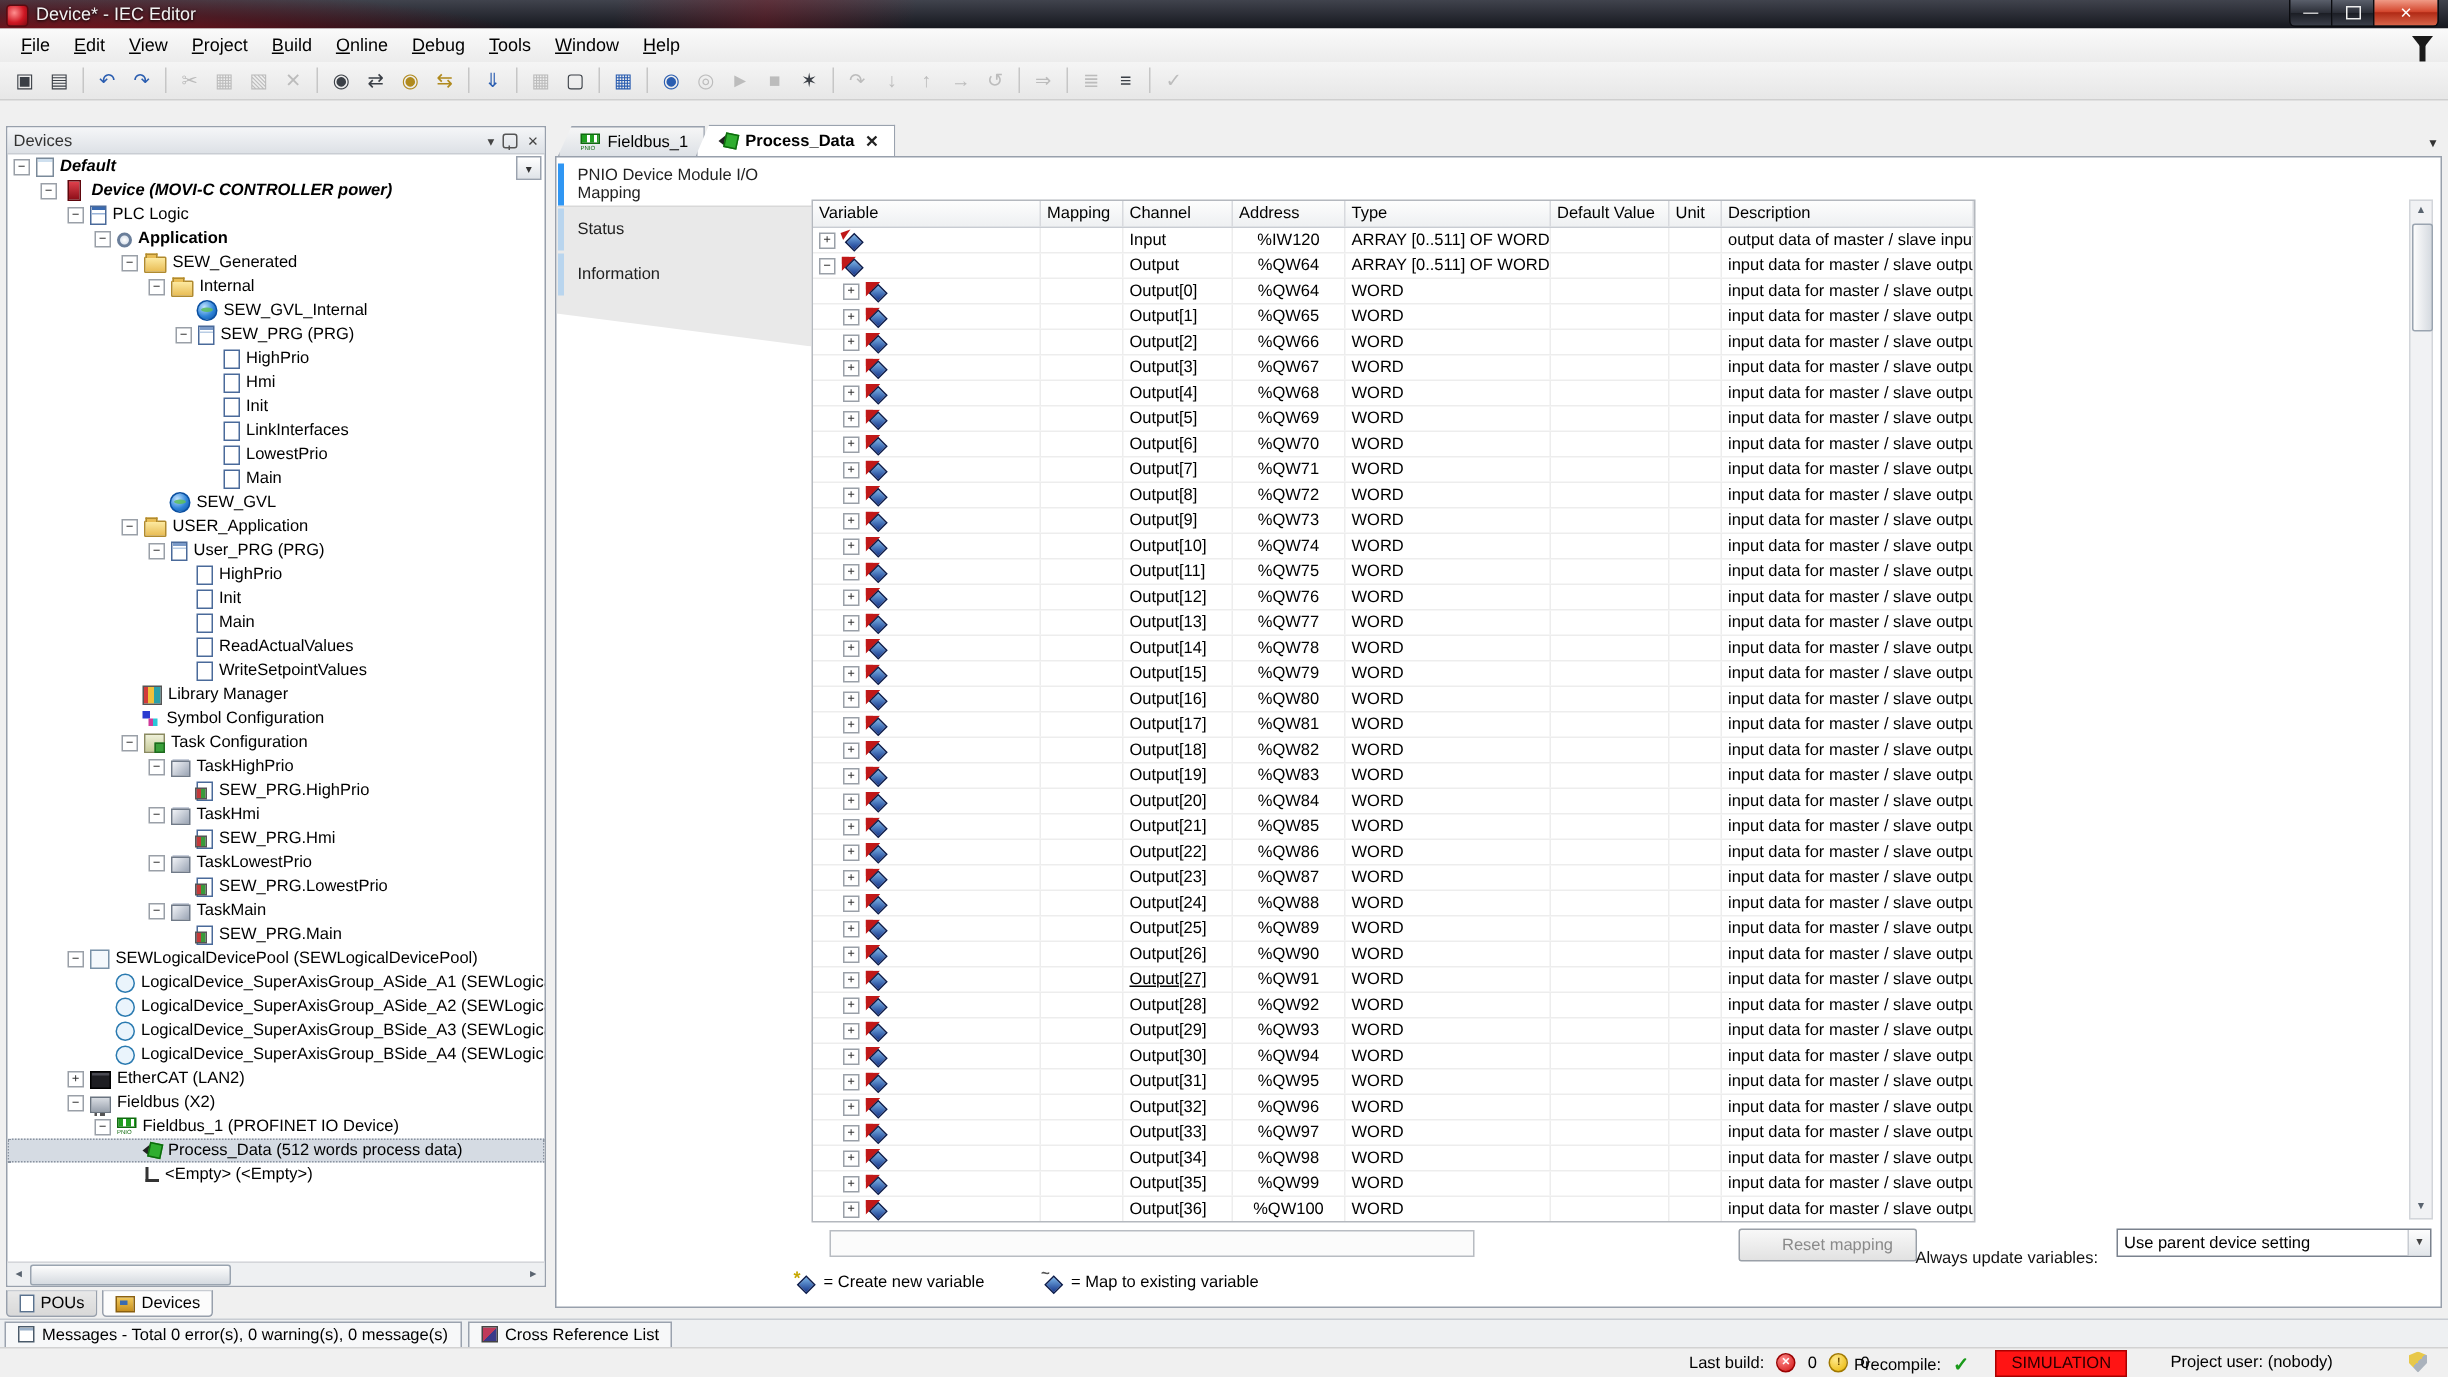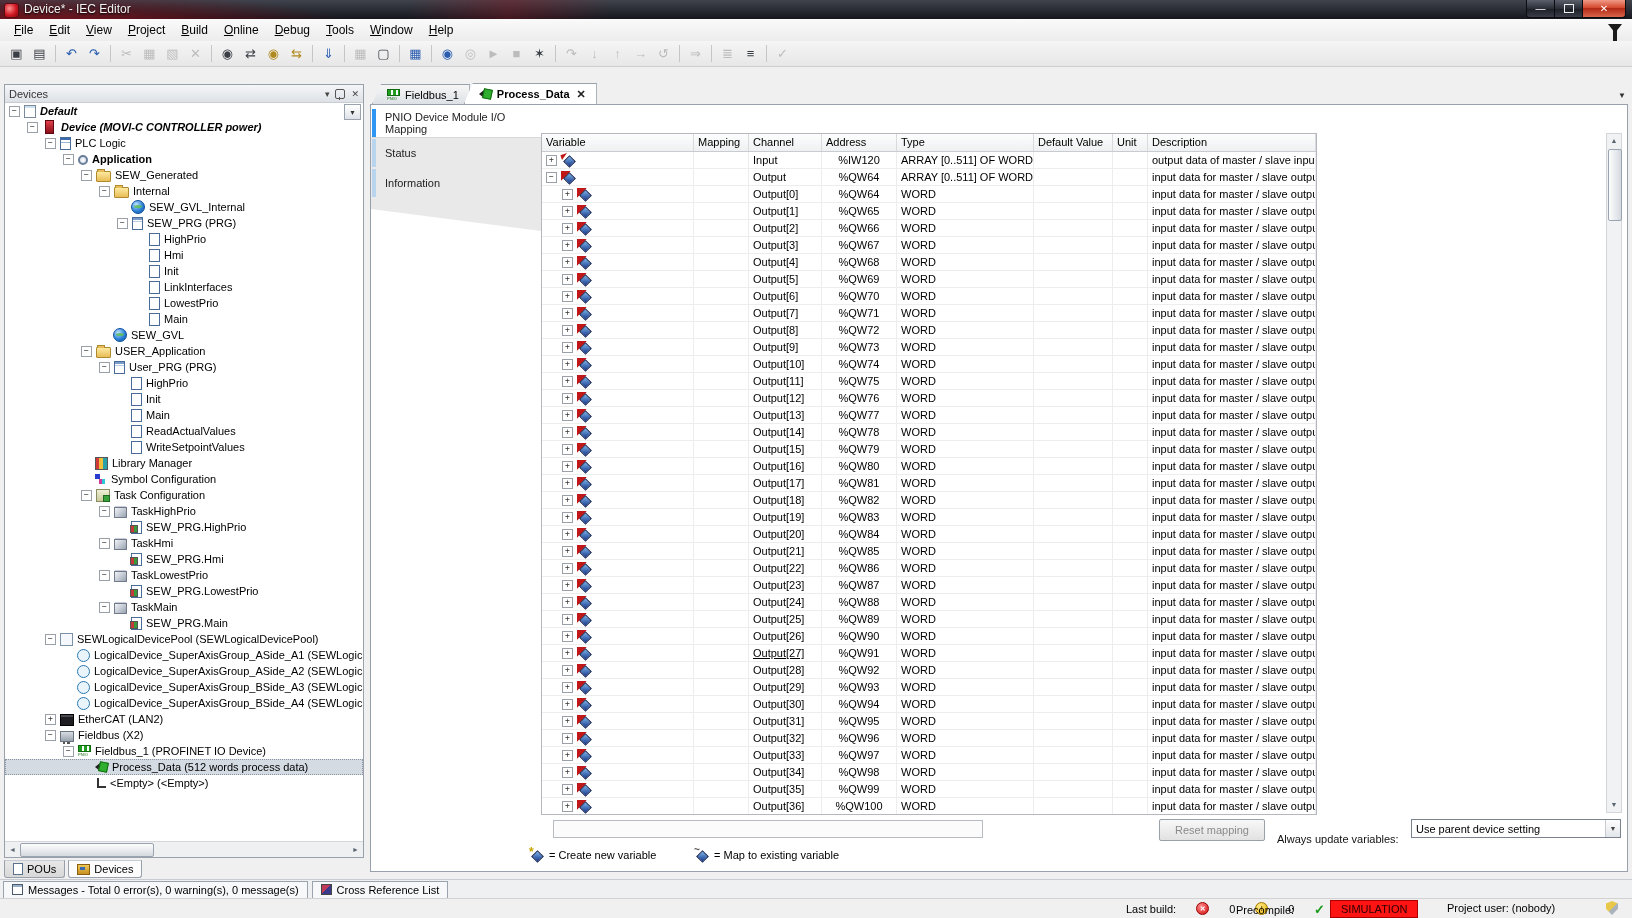--- a/index.html
+++ b/index.html
@@ -167,21 +167,21 @@
   .vscroll{position:absolute;left:1235px;top:28px;width:16px;bottom:58px;background:#f1f2f4;border:1px solid #d2d5da;box-sizing:border-box;}
   .v-arrow{position:absolute;left:1px;width:12px;height:12px;color:#5a6470;font-size:7px;line-height:12px;text-align:center;}
   .v-arrow.up{top:1px;} .v-arrow.down{bottom:1px;}
   .v-thumb{position:absolute;left:1px;top:15px;width:12px;height:70px;border:1px solid #9aa4b0;border-radius:2px;
     background:linear-gradient(90deg,#fdfdfd,#d5dae0);}
 
   
   .bottombar{position:absolute;left:0;right:0;top:712px;height:26px;}
   .sunken-strip{position:absolute;left:182px;top:3px;width:430px;height:18px;border:1px solid #b8bcc2;background:#fbfbfb;box-sizing:border-box;}
   .reset-btn{position:absolute;left:788px;top:2px;width:104px;height:20px;display:flex;align-items:center;justify-content:center;
-    border:1px solid #9aa0a8;border-radius:2px;background:linear-gradient(#f8f8f8,#e2e2e2);color:#8a8a8a;}
+    border:1px solid #9aa0a8;border-radius:2px;background:linear-gradient(#f8f8f8,#e2e2e2);color:#8a8a8a;padding-left:13px;}
   .always-label{position:absolute;left:906px;top:16px;color:#111;}
   .always-combo{position:absolute;left:1040px;top:2px;width:210px;height:19px;border:1px solid #7a828e;background:#fff;
     display:flex;align-items:center;padding-left:4px;box-sizing:border-box;}
   .legendrow{position:absolute;left:0;right:0;top:742px;height:18px;}
   .legend-item{position:absolute;top:2px;display:flex;align-items:center;gap:6px;}
   .legend-create{left:158px;} .legend-map{left:323px;}
   .li-icon{position:relative;width:14px;height:12px;}
   .li-icon::after{content:"";position:absolute;right:1px;bottom:0;width:7px;height:7px;transform:rotate(45deg);
     background:linear-gradient(135deg,#7ab4e8,#16368c);border:1px solid #0a1a4a;}
   .li-create::before{content:"*";position:absolute;left:0;top:-2px;color:#c8a800;font:bold 12px/10px "Liberation Sans",sans-serif;}
@@ -196,21 +196,21 @@
   .bt-icon-dev{width:11px;height:9px;background:linear-gradient(#f0c85a,#c89020);border:1px solid #8a6010;position:relative;}
   .bt-icon-dev::after{content:"";position:absolute;left:2px;top:2px;width:5px;height:3px;background:#3a6ab0;}
 
   .messages-bar{position:absolute;left:0;right:0;top:879px;height:19px;background:#eef0f2;border-top:1px solid #c8ccd2;
     display:flex;align-items:center;padding-left:3px;gap:4px;}
   .msg-tab{height:16px;display:flex;align-items:center;gap:5px;padding:0 8px;border:1px solid #9aa2ae;background:#f7f8f9;}
   .mi-msg{width:9px;height:9px;border:1px solid #4a5a6a;background:#fff;box-shadow:inset 0 2px 0 #9ab0c8;}
   .mi-xref{width:9px;height:9px;background:linear-gradient(135deg,#c03a5a 50%,#3a3a8a 50%);border:1px solid #444;}
 
   .statusbar{position:absolute;left:0;right:0;top:898px;height:20px;background:#f0f0f0;border-top:1px solid #d2d2d2;}
-  .sb-item{position:absolute;top:3px;display:flex;align-items:center;gap:20px;}
+  .sb-item{position:absolute;top:3px;display:flex;align-items:center;gap:8px;}
   .sb-lastbuild{left:1126px;} .sb-precompile{left:1236px;} .sb-user{left:1447px;}
   .sim-badge{position:absolute;left:1330px;top:1px;height:16px;display:flex;align-items:center;padding:0 10px;
     background:#ff1414;color:#2a0000;border:1px solid #a00;}
   .err-dot,.warn-dot{width:11px;height:11px;border-radius:50%;display:flex;align-items:center;justify-content:center;
     color:#fff;font:bold 7px/7px "Liberation Sans",sans-serif;}
   .err-dot{background:radial-gradient(circle at 35% 30%,#ff8a8a,#d01010);border:1px solid #900;}
   .warn-dot{background:radial-gradient(circle at 35% 30%,#ffe98a,#e8b400);border:1px solid #a07800;color:#6a4a00;}
   .green-check{color:#1a9a1a;font-weight:bold;font-size:13px;}
   .shield{position:absolute;left:1606px;top:2px;width:12px;height:14px;
     background:linear-gradient(135deg,#e8c84a 50%,#aab2bc 50%);

